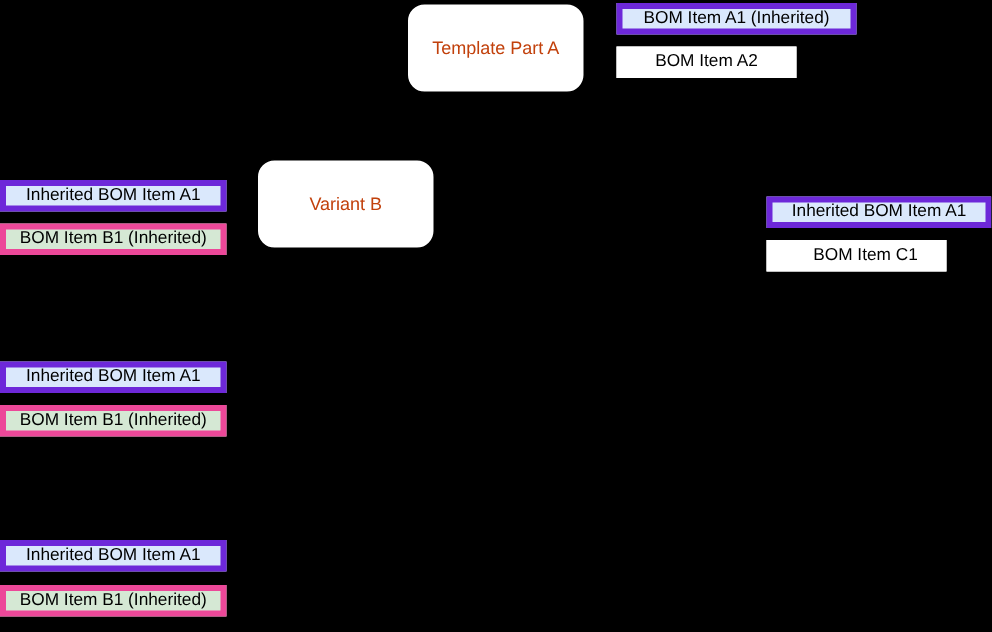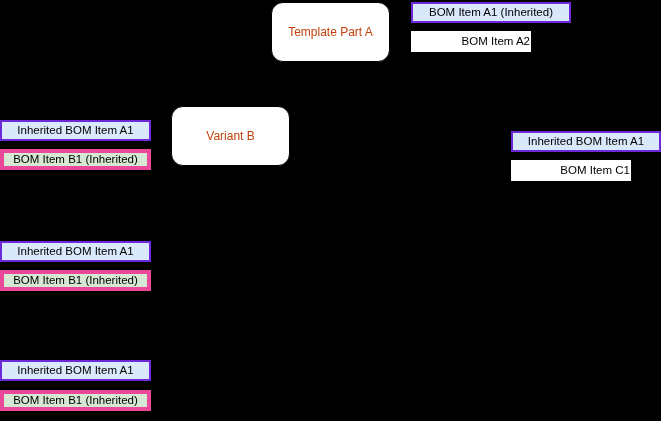--- a/index.html
+++ b/index.html
@@ -37,25 +37,24 @@
     font-size: 11.5px;
     line-height: 1.1;
     color: #000000;
     text-align: center;
     box-sizing: border-box;
     height: 21px;
   }
   .bom.plain {
     background: #ffffff;
     border: 1px solid #ffffff;
-    justify-content: flex-end;
   }
   .bom.blue {
     background: #dae8fc;
-    border: 2px solid #6d28d9;
+    border: 4px solid #6d28d9;
   }
   .bom.green {
     background: #d5e8d4;
     border: 4px solid #ec4899;
   }
 </style>
 </head>
 <body>
 
 <div id="canvas">

